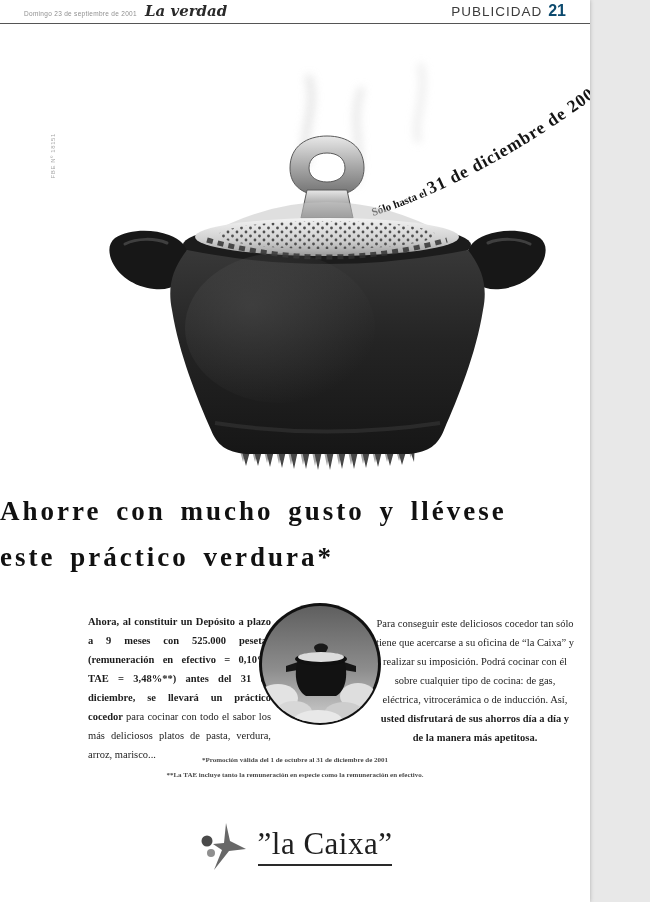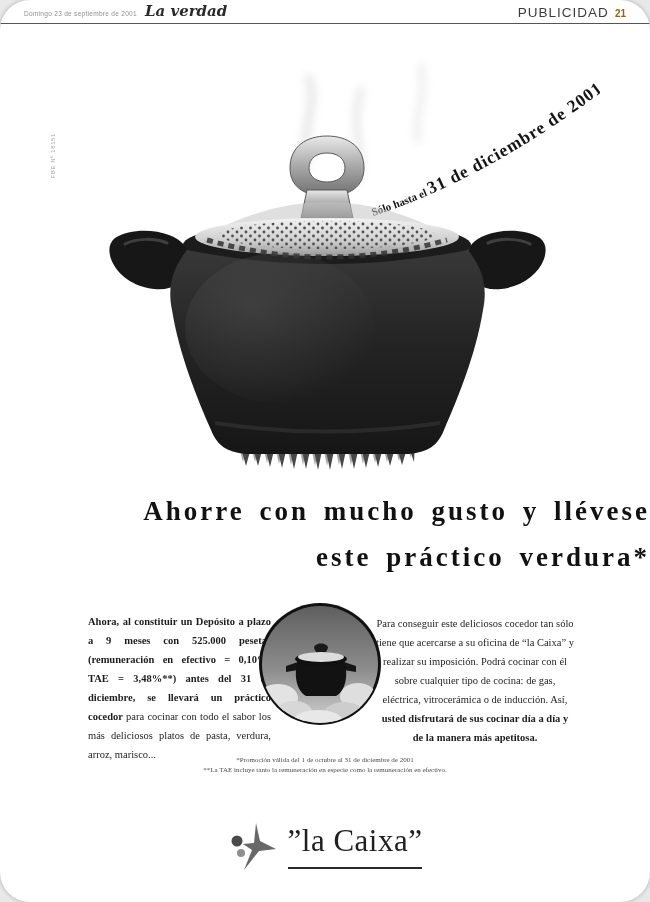--- a/index.html
+++ b/index.html
@@ -1,47 +1,47 @@
 <!DOCTYPE html>
 <html><head>
 <meta charset="utf-8">
 <style>
   html,body{margin:0;padding:0;background:#e8e8e8;}
-  #page{position:relative;width:650px;height:902px;background:#ffffff;overflow:hidden;
-        font-family:"Liberation Serif",serif;color:#1a1a1a;box-shadow:0 0 4px rgba(0,0,0,.25);border-radius:30px;}
+  #page{position:relative;width:590px;height:902px;background:#ffffff;overflow:hidden;
+        font-family:"Liberation Serif",serif;color:#1a1a1a;box-shadow:0 0 4px rgba(0,0,0,.25);}
   
   .hdr{position:absolute;top:0;left:0;right:0;height:23px;border-bottom:1.5px solid #555;}
   .hdr-left{position:absolute;left:24px;bottom:3px;display:flex;align-items:baseline;gap:8px;}
   .hdr-date{font-family:"Liberation Sans",sans-serif;font-size:6.5px;color:#8f8f8f;letter-spacing:.3px;}
   .hdr-masthead{font-family:"DejaVu Serif",serif;font-style:italic;font-weight:bold;font-size:15px;color:#2a2a2a;}
   .hdr-right{position:absolute;right:24px;bottom:3px;font-family:"Liberation Sans",sans-serif;
              font-size:13.5px;color:#3c3c3c;letter-spacing:1px;}
-  .hdr-right b{font-size:10px;color:#a16207;margin-left:6px;letter-spacing:0;}
+  .hdr-right b{font-size:16px;color:#0c4a6e;margin-left:6px;letter-spacing:0;}
   
   .side-note{position:absolute;left:50px;top:133px;writing-mode:vertical-rl;transform:rotate(180deg);
              font-family:"Liberation Sans",sans-serif;font-size:6px;color:#a8a8a8;letter-spacing:.6px;}
   
   .pot-wrap{position:absolute;left:55px;top:38px;width:545px;height:445px;}
   
-  .headline{position:absolute;top:488px;left:0;right:0;text-align:right;
+  .headline{position:absolute;top:488px;left:0;right:0;text-align:left;
             font-weight:bold;font-size:27px;line-height:46px;letter-spacing:3px;word-spacing:5px;color:#111;}
   
   .col-left{position:absolute;left:88px;top:601px;width:183px;font-size:10.5px;line-height:19px;
             text-align:justify;color:#1d1d1d;}
   .col-right{position:absolute;left:376px;top:603px;width:198px;font-size:10.5px;line-height:19px;
              text-align:center;color:#1d1d1d;}
   .seg-b{font-weight:bold;}
   .circle-img{position:absolute;left:256px;top:596px;width:130px;height:150px;}
   
-  .fine{position:absolute;top:755px;left:0;right:0;text-align:center;font-size:7px;line-height:10px;color:#4a4a4a;}
-  .fine .l3{}
+  .fine{position:absolute;top:755px;left:0;right:0;text-align:center;font-size:7px;line-height:10px;color:#4a4a4a;font-weight:bold;}
+  .fine .l3{margin-top:5px;}
   
   .logo{position:absolute;top:820px;left:0;right:0;display:flex;justify-content:center;align-items:center;gap:10px;}
   .logo-word{font-family:"Liberation Serif",serif;font-size:31px;color:#1f1f1f;
-             border-bottom:2px solid #2a2a2a;padding-bottom:8px;letter-spacing:.5px;}
+             border-bottom:2px solid #2a2a2a;padding-bottom:2px;letter-spacing:.5px;}
 </style>
 </head>
 <body>
 
 <div id="page">
 
   <div class="hdr">
     <div class="hdr-left">
       <span class="hdr-date">Domingo 23 de septiembre de 2001</span>
       <span class="hdr-masthead">La verdad</span>
@@ -185,21 +185,21 @@
         <path d="M 30 70 L 42 66 L 42 74 L 30 76 Z" fill="#161616"></path>
         <path d="M 100 70 L 88 66 L 88 74 L 100 76 Z" fill="#161616"></path>
         <path d="M 42 64 C 37 80 41 95 50 100 L 80 100 C 89 95 93 80 88 64 Q 65 58 42 64 Z" fill="#121212"></path>
         <ellipse cx="65" cy="63" rx="26" ry="6.5" fill="#101010"></ellipse>
         <ellipse cx="65" cy="61" rx="23" ry="5" fill="#dcdcdc"></ellipse>
         <path d="M 58 52 C 58 46 72 46 72 52 L 70 56 L 60 56 Z" fill="#1a1a1a"></path>
       </g>
     </svg>
   </div>
 
-  <p class="col-right"><span>Para conseguir este deliciosos cocedor tan sólo tiene que acercarse a su oficina de “la Caixa” y realizar su imposición. Podrá cocinar con él sobre cualquier tipo de cocina: de gas, eléctrica, vitrocerámica o de inducción. Así, </span><span class="seg-b">usted disfrutará de sus cocinar día a día y de la manera más apetitosa.</span></p>
+  <p class="col-right"><span>Para conseguir este deliciosos cocedor tan sólo tiene que acercarse a su oficina de “la Caixa” y realizar su imposición. Podrá cocinar con él sobre cualquier tipo de cocina: de gas, eléctrica, vitrocerámica o de inducción. Así, </span><span class="seg-b">usted disfrutará de sus ahorros día a día y de la manera más apetitosa.</span></p>
 
   <div class="fine">
     <div>*Promoción válida del 1 de octubre al 31 de diciembre de 2001</div>
     <div class="l3">**La TAE incluye tanto la remuneración en especie como la remuneración en efectivo.</div>
   </div>
 
   <div class="logo">
     <svg width="50" height="52" viewBox="0 0 50 52">
       <circle cx="9" cy="21" r="5.5" fill="#4a4a4a"></circle>
       <circle cx="13" cy="33" r="4" fill="#8f8f8f"></circle>

